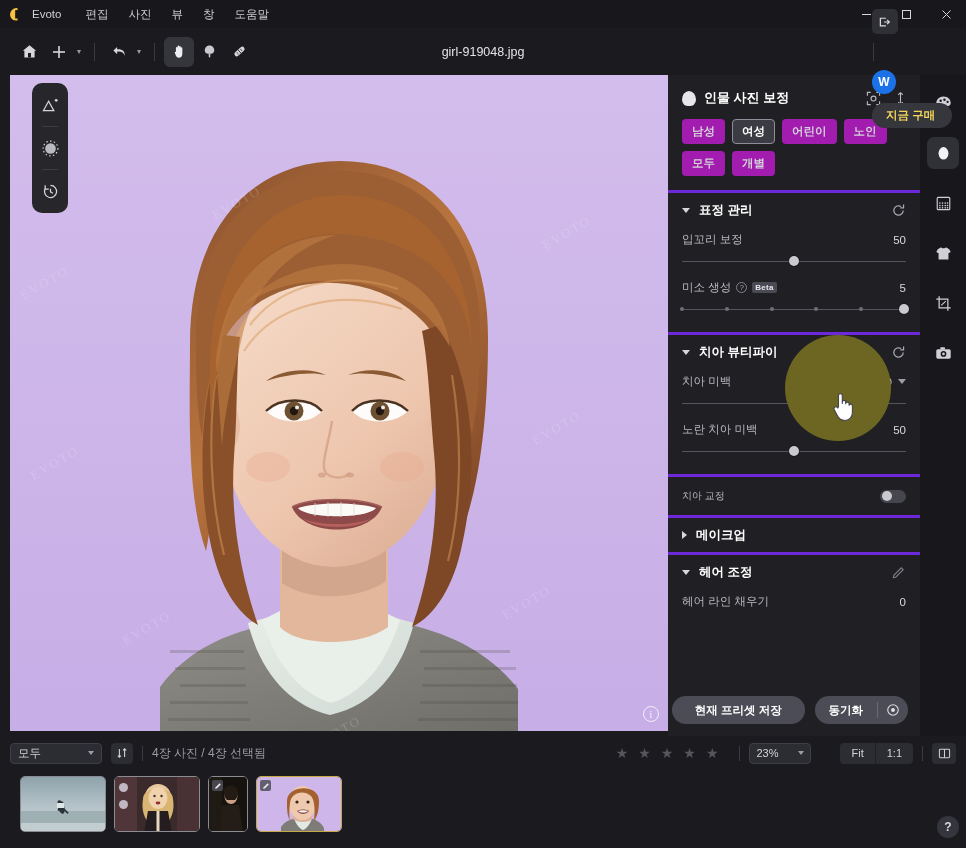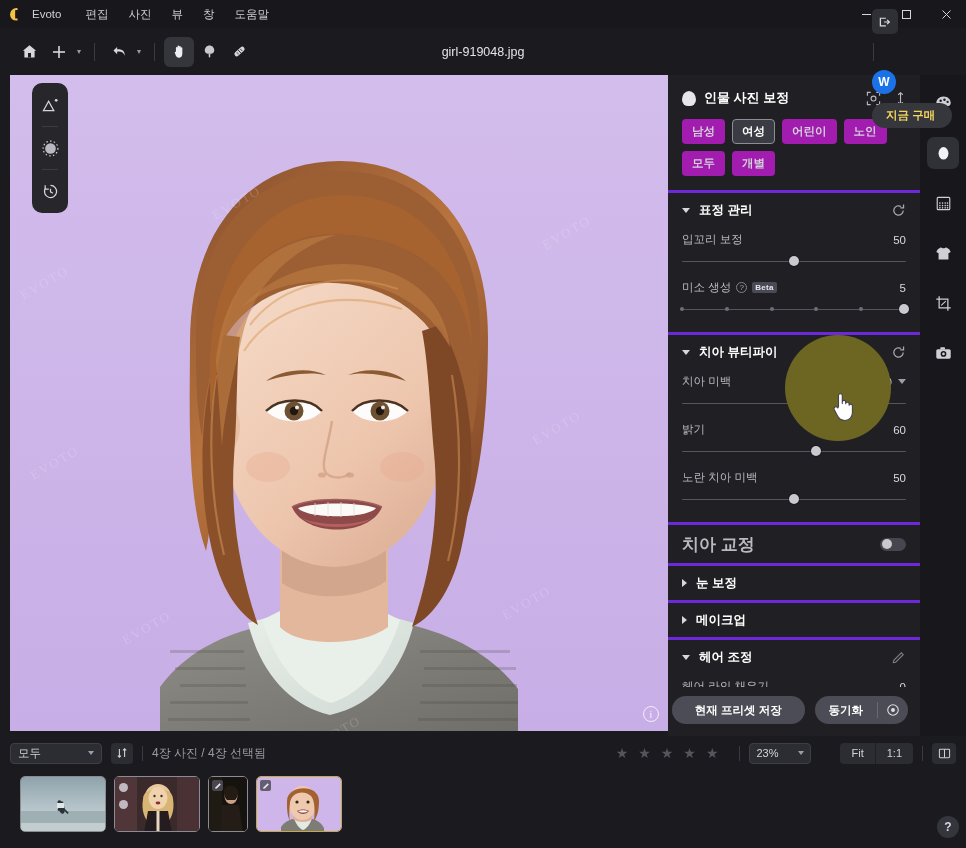--- a/index.html
+++ b/index.html
@@ -279,21 +279,21 @@
   .dd-chev {
     width: 0; height: 0;
     border-left: 4px solid transparent;
     border-right: 4px solid transparent;
     border-top: 5px solid #9d9da7;
   }
   .row-toggle {
     display: flex; align-items: center; justify-content: space-between;
     height: 38px;
   }
-  .row-label { color: #b9b9c1; font-size: 17px; font-weight: bold; }
+  .row-label { color: #b9b9c1; font-size: 10px; }
   .toggle {
     width: 26px; height: 13px; border-radius: 7px;
     background: #46464f; position: relative; cursor: pointer;
   }
   .toggle::after {
     content: ""; position: absolute; left: 1.5px; top: 1.5px;
     width: 10px; height: 10px; border-radius: 50%;
     background: #c9c9cf;
   }
 
@@ -787,55 +787,40 @@
                 <span class="s-val">
                   <span>70</span>
                   <span class="dd-chev"></span>
                 </span>
               </div>
               <div class="track">
                 <div class="knob hl" style="left:70%"></div>
               </div>
             </div>
 
-            <div class="slider">
-              <div class="s-top">
-                <span class="s-label">밝기</span>
-                <span class="s-val">60</span>
-              </div>
-              <div class="track">
-                <div class="knob" style="left:60%"></div>
-              </div>
-            </div>
 
             <div class="slider">
               <div class="s-top">
                 <span class="s-label">노란 치아 미백</span>
                 <span class="s-val">50</span>
               </div>
               <div class="track">
                 <div class="knob" style="left:50%"></div>
               </div>
             </div>
           </div>
         </div>
 
         <div class="sec">
           <div class="row-toggle">
             <span class="row-label">치아 교정</span>
             <span class="toggle"></span>
           </div>
         </div>
 
-        <div class="sec">
-          <div class="sec-head">
-            <span class="caret right"></span>
-            <span class="sec-title">눈 보정</span>
-          </div>
-        </div>
 
         <div class="sec">
           <div class="sec-head">
             <span class="caret right"></span>
             <span class="sec-title">메이크업</span>
           </div>
         </div>
 
         <div class="sec">
           <div class="sec-head">

